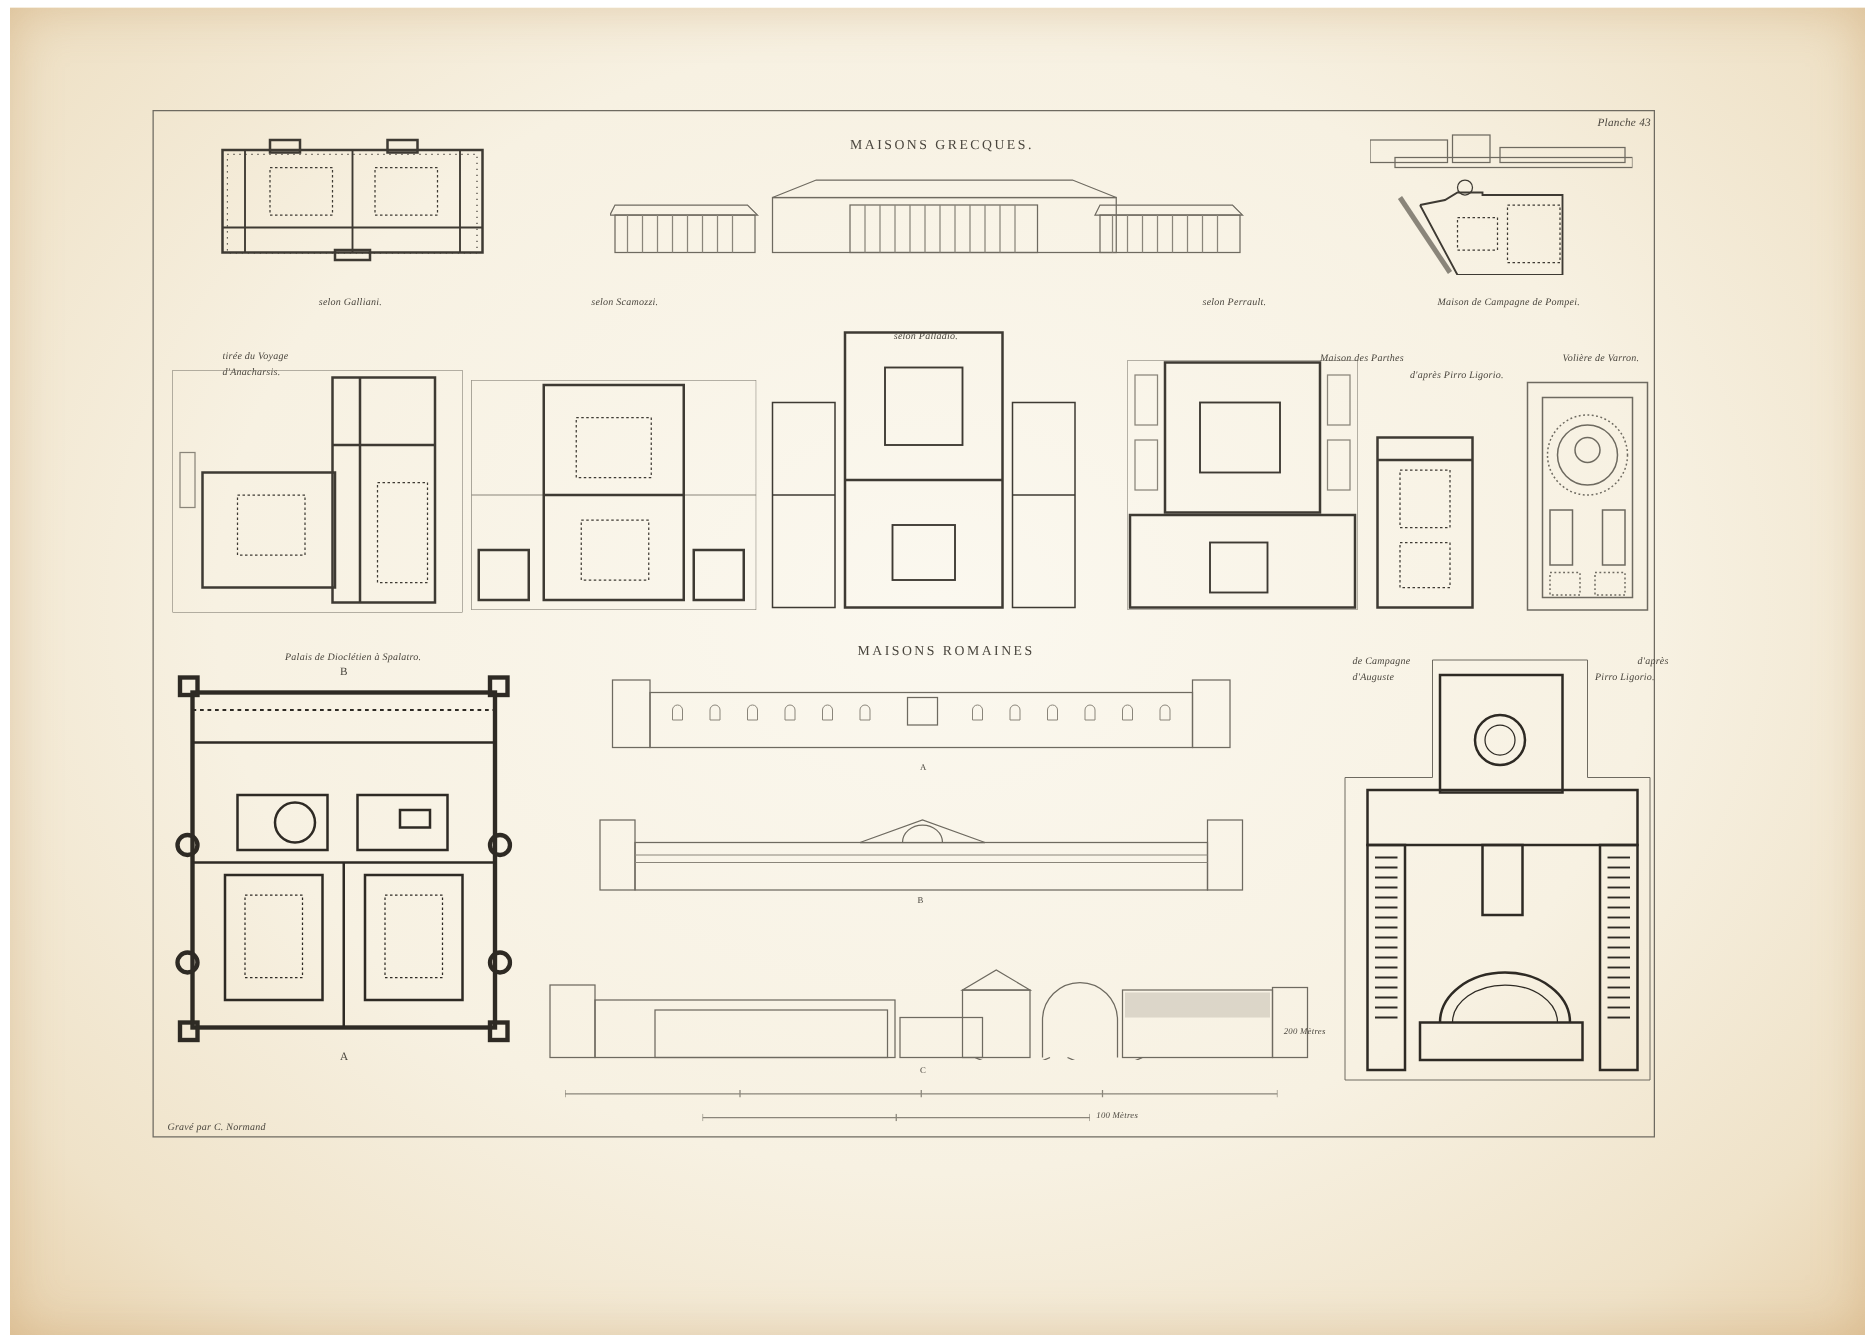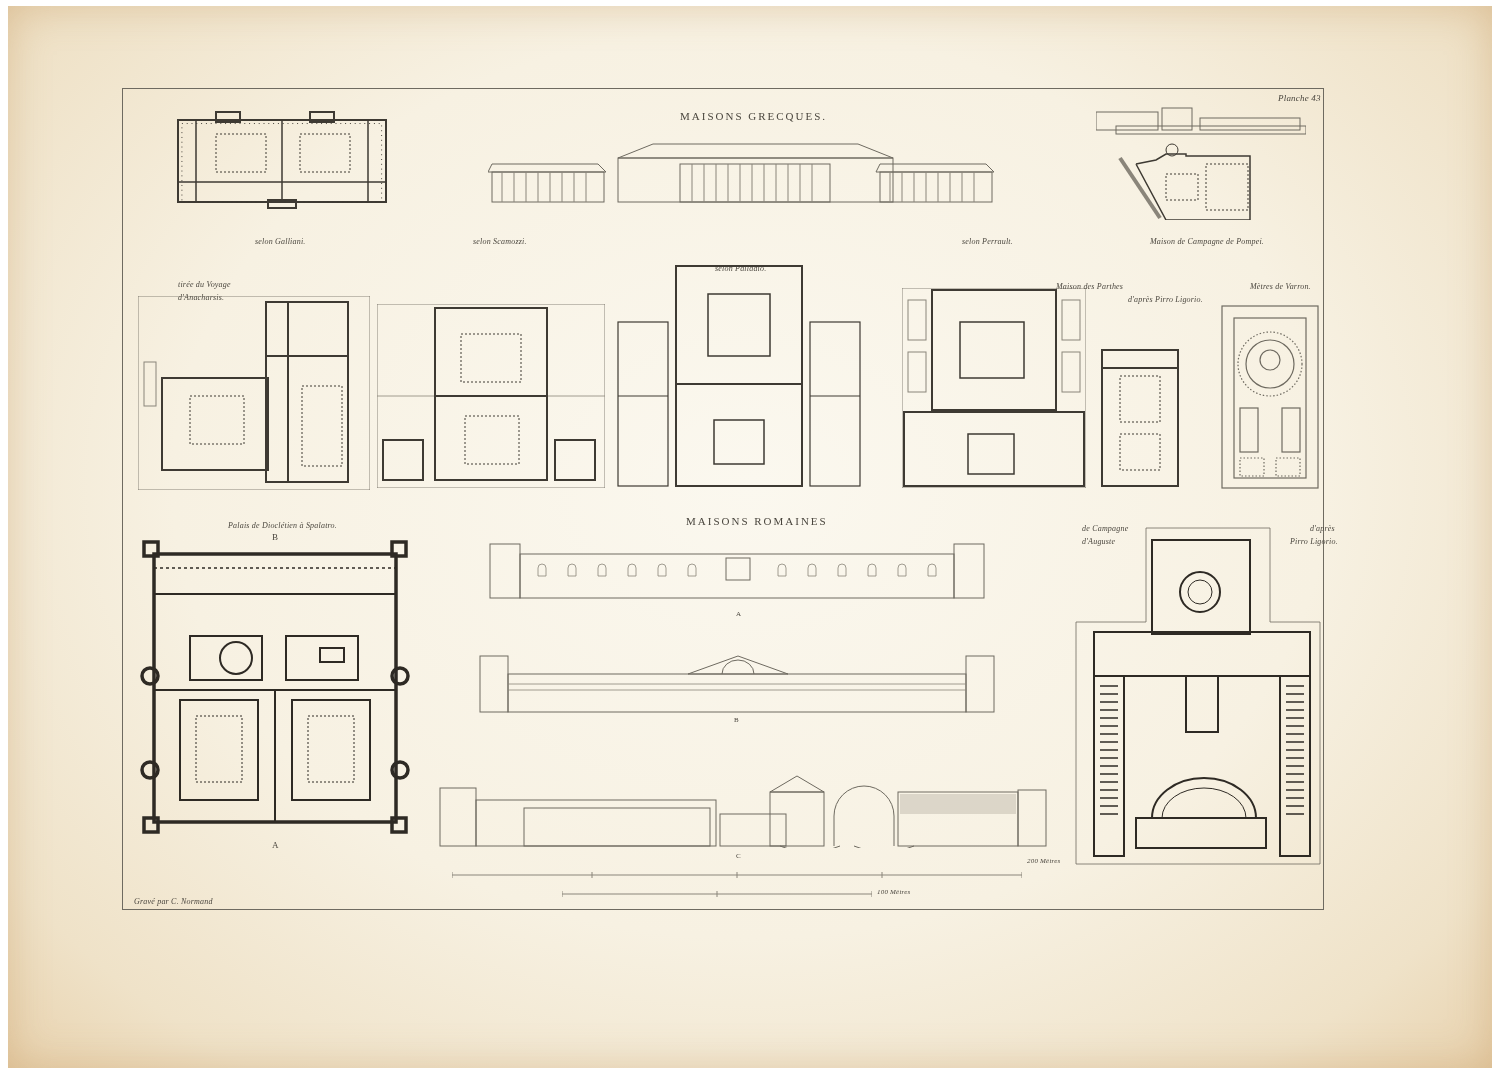--- a/index.html
+++ b/index.html
@@ -109,21 +109,21 @@
 <div class="lbl" style="left:255px;top:237px;">selon Galliani.</div>
 <div class="lbl" style="left:473px;top:237px;">selon Scamozzi.</div>
 <div class="lbl" style="left:715px;top:237px;margin-top:27px;">selon Palladio.</div>
 <div class="lbl" style="left:962px;top:237px;">selon Perrault.</div>
 <div class="lbl" style="left:1150px;top:237px;">Maison de Campagne de Pompei.</div>
 
 <div class="lbl" style="left:178px;top:280px;">tirée du Voyage</div>
 <div class="lbl" style="left:178px;top:293px;text-align:center;">d'Anacharsis.</div>
 <div class="lbl" style="left:1056px;top:282px;">Maison des Parthes</div>
 <div class="lbl" style="left:1128px;top:295px;">d'après Pirro Ligorio.</div>
-<div class="lbl" style="left:1250px;top:282px;">Mètres de Varron.</div>
+<div class="lbl" style="left:1250px;top:282px;">Volière de Varron.</div>
 
 <div class="drw" style="left:138px;top:296px;">
 <svg width="232" height="194" viewBox="0 0 232 194">
   <rect x="0" y="0" width="232" height="194" fill="none" stroke="#6e6a60" stroke-width=".8"></rect>
   <g fill="none" stroke="#3e3a33" stroke-width="2">
     <rect x="128" y="6" width="82" height="180"></rect>
     <rect x="24" y="82" width="106" height="92"></rect>
     <rect x="52" y="100" width="54" height="48" stroke-width="1" stroke-dasharray="2 2"></rect>
     <rect x="164" y="90" width="40" height="80" stroke-width="1" stroke-dasharray="2 2"></rect>
     <line x1="128" y1="60" x2="210" y2="60"></line>
@@ -289,21 +289,21 @@
     <path d="M346 74 q30 14 60 0 M420 74 q30 14 60 0"></path>
   </g>
   <rect x="466" y="22" width="116" height="20" fill="#c9c3b6" opacity=".6"></rect>
 </svg>
 </div>
 <div class="letter" style="left:736px;top:852px;font-size:7px;">C</div>
 
 <div class="lbl" style="left:1082px;top:524px;">de Campagne</div>
 <div class="lbl" style="left:1082px;top:537px;">d'Auguste</div>
 <div class="lbl" style="left:1310px;top:524px;">d'après</div>
-<div class="lbl" style="left:1276px;top:537px;margin-left:14px;">Pirro Ligorio.</div>
+<div class="lbl" style="left:1276px;top:537px;">Pirro Ligorio.</div>
 
 <div class="drw" style="left:1074px;top:526px;">
 <svg width="250" height="340" viewBox="0 0 250 340">
   <g fill="none" stroke="#6e6a60" stroke-width=".8">
     <polyline points="2,96 72,96 72,2 196,2 196,96 246,96 246,338 2,338 2,96"></polyline>
   </g>
   <g fill="none" stroke="#2e2a24" stroke-width="2">
     <rect x="78" y="14" width="98" height="94"></rect>
     <circle cx="126" cy="66" r="20"></circle>
         <circle cx="126" cy="66" r="12" stroke-width="1"></circle>
@@ -359,21 +359,21 @@
   <line x1="0" y1="3" x2="570" y2="3" stroke="#8a857a" stroke-width="1"></line>
   <g stroke="#8a857a">
         <line x1="0" y1="0" x2="0" y2="6"></line>
         <line x1="140" y1="0" x2="140" y2="6"></line>
         <line x1="285" y1="0" x2="285" y2="6"></line>
         <line x1="430" y1="0" x2="430" y2="6"></line>
         <line x1="570" y1="0" x2="570" y2="6"></line>
       </g>
 </svg>
 </div>
-<div class="lbl" style="left:1027px;top:857px;font-size:7px;">200 Mètres</div>
+<div class="lbl" style="left:1027px;top:821px;font-size:7px;">200 Mètres</div>
 
 <div class="drw" style="left:562px;top:891px;">
 <svg width="310" height="6" viewBox="0 0 310 6">
   <line x1="0" y1="3" x2="310" y2="3" stroke="#8a857a" stroke-width="1"></line>
   <g stroke="#8a857a">
         <line x1="0" y1="0" x2="0" y2="6"></line>
         <line x1="155" y1="0" x2="155" y2="6"></line>
         <line x1="310" y1="0" x2="310" y2="6"></line>
       </g>
 </svg>

